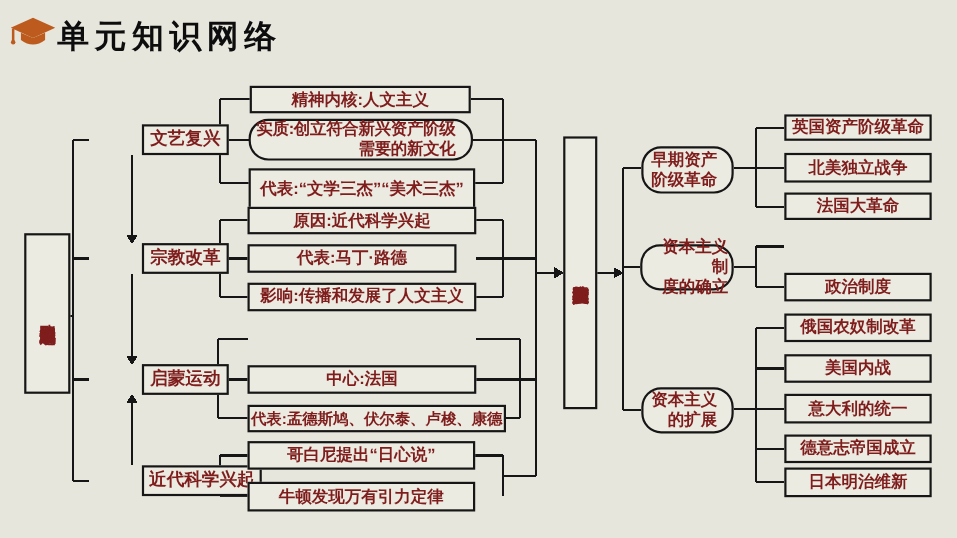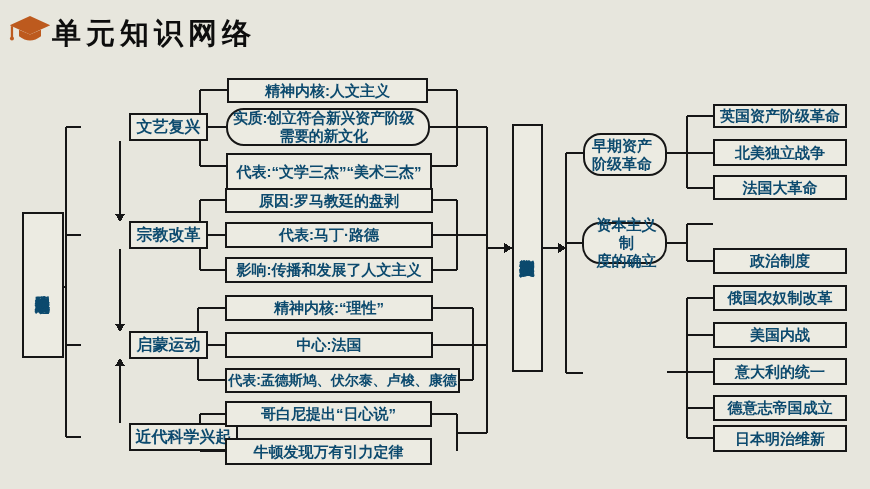--- a/index.html
+++ b/index.html
@@ -9,28 +9,28 @@
     font-family:"Liberation Sans","DejaVu Sans",sans-serif;
     color:#141414;
   }
   #stage{position:absolute;left:0;top:0;width:870px;height:489px;}
   svg.wires{position:absolute;left:0;top:0;z-index:1;}
   .node{
     position:absolute;z-index:2;box-sizing:border-box;
     border:2px solid #161616;background:#ecebe2;
     display:flex;align-items:center;justify-content:center;
     font-weight:bold;font-size:15px;line-height:1.2;
-    white-space:pre-line;text-align:center;color:#0c4a6e;
+    white-space:pre-line;text-align:center;color:#7f1d1d;
   }
   .main{font-size:16px;margin-left:48px;}
   .vert{
     writing-mode:vertical-rl;text-orientation:upright;
     letter-spacing:0.5px;font-size:15px;line-height:1;
   }
-  .leftalign{justify-content:flex-start;text-align:center;padding-left:7px;padding-right:3px;border-radius:18px;}
+  .leftalign{justify-content:flex-start;text-align:right;padding-left:7px;padding-right:3px;border-radius:18px;}
   .tight{letter-spacing:-0.3px;padding-left:5px;}
   .small{font-size:14px;}
   #titlebar{position:absolute;left:0;top:0;z-index:3;width:780px;height:60px;text-align:center;}
   #cap-icon{position:absolute;left:8px;top:13px;width:44px;height:36px;}
   #page-title{
     position:absolute;left:52px;top:14px;
     font-size:29px;font-weight:bold;letter-spacing:5px;color:#0d0d0d;
   }
 </style>
 </head>
@@ -92,37 +92,38 @@
   <div class="node main" style="left:81px;top:113px;width:79px;height:28px">文艺复兴</div>
   <div class="node main" style="left:81px;top:221px;width:79px;height:28px">宗教改革</div>
   <div class="node main" style="left:81px;top:331px;width:79px;height:28px">启蒙运动</div>
   <div class="node main" style="left:81px;top:423px;width:109px;height:28px">近代科学兴起</div>
 
   <div class="node" style="left:227px;top:78px;width:201px;height:25px">精神内核:人文主义</div>
   <div class="node leftalign tight" style="left:226px;top:108px;width:204px;height:38px">实质:创立符合新兴资产阶级
 需要的新文化</div>
   <div class="node" style="left:226px;top:153px;width:206px;height:38px">代表:“文学三杰”“美术三杰”</div>
 
-  <div class="node" style="left:225px;top:188px;width:208px;height:25px">原因:罗马教廷的盘剥</div>
-  <div class="node" style="left:225px;top:222px;width:208px;height:26px">代表:马丁·路德</div>
+  <div class="node" style="left:225px;top:188px;width:208px;height:25px">原因:近代科学兴起</div>
+  <div class="node" style="left:225px;top:222px;width:190px;height:26px">代表:马丁·路德</div>
   <div class="node" style="left:225px;top:257px;width:208px;height:26px">影响:传播和发展了人文主义</div>
 
-  <div class="node" style="left:225px;top:295px;width:208px;height:26px">精神内核:“理性”</div>
   <div class="node" style="left:225px;top:332px;width:208px;height:26px">中心:法国</div>
   <div class="node small" style="left:225px;top:368px;width:235px;height:25px">代表:孟德斯鸠、伏尔泰、卢梭、康德</div>
 
   <div class="node" style="left:225px;top:401px;width:207px;height:26px">哥白尼提出“日心说”</div>
   <div class="node" style="left:225px;top:438px;width:207px;height:27px">牛顿发现万有引力定律</div>
 
   <div class="node vert" style="left:512px;top:124px;width:31px;height:248px;letter-spacing:0;">资产阶级革命与资本主义制度的确立</div>
 
   <div class="node leftalign" style="left:583px;top:133px;width:84px;height:43px">早期资产
 阶级革命</div>
   <div class="node leftalign" style="left:582px;top:222px;width:85px;height:42px">资本主义制
 度的确立</div>
+  <div class="node leftalign" style="left:583px;top:352px;width:84px;height:42px">资本主义
+的扩展</div>
 
   <div class="node" style="left:713px;top:104px;width:134px;height:24px">英国资产阶级革命</div>
   <div class="node" style="left:713px;top:139px;width:134px;height:27px">北美独立战争</div>
   <div class="node" style="left:713px;top:175px;width:134px;height:25px">法国大革命</div>
   <div class="node" style="left:713px;top:248px;width:134px;height:26px">政治制度</div>
   <div class="node" style="left:713px;top:285px;width:134px;height:26px">俄国农奴制改革</div>
   <div class="node" style="left:713px;top:322px;width:134px;height:26px">美国内战</div>
   <div class="node" style="left:713px;top:358px;width:134px;height:27px">意大利的统一</div>
   <div class="node" style="left:713px;top:395px;width:134px;height:26px">德意志帝国成立</div>
   <div class="node" style="left:713px;top:425px;width:134px;height:27px">日本明治维新</div>

